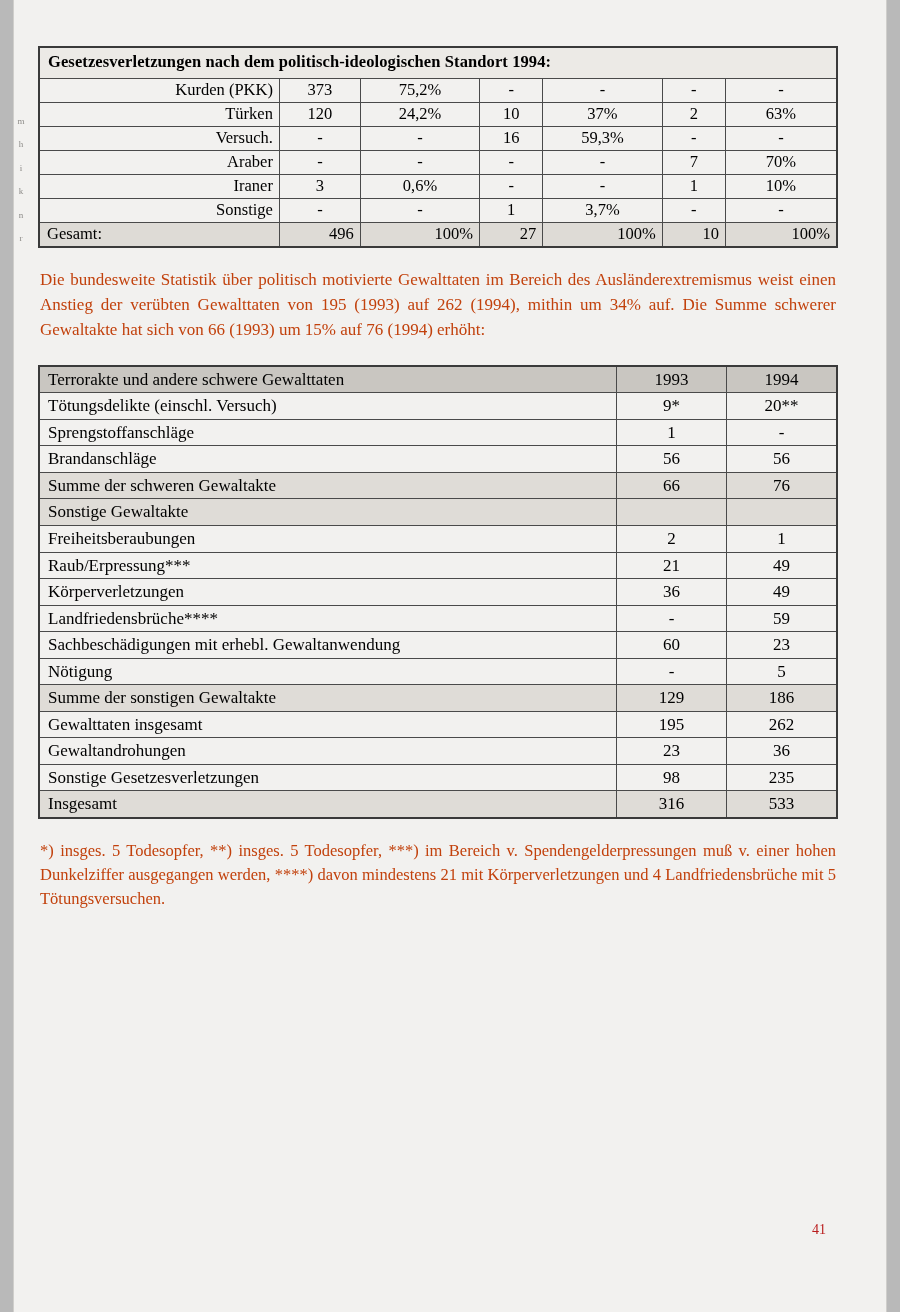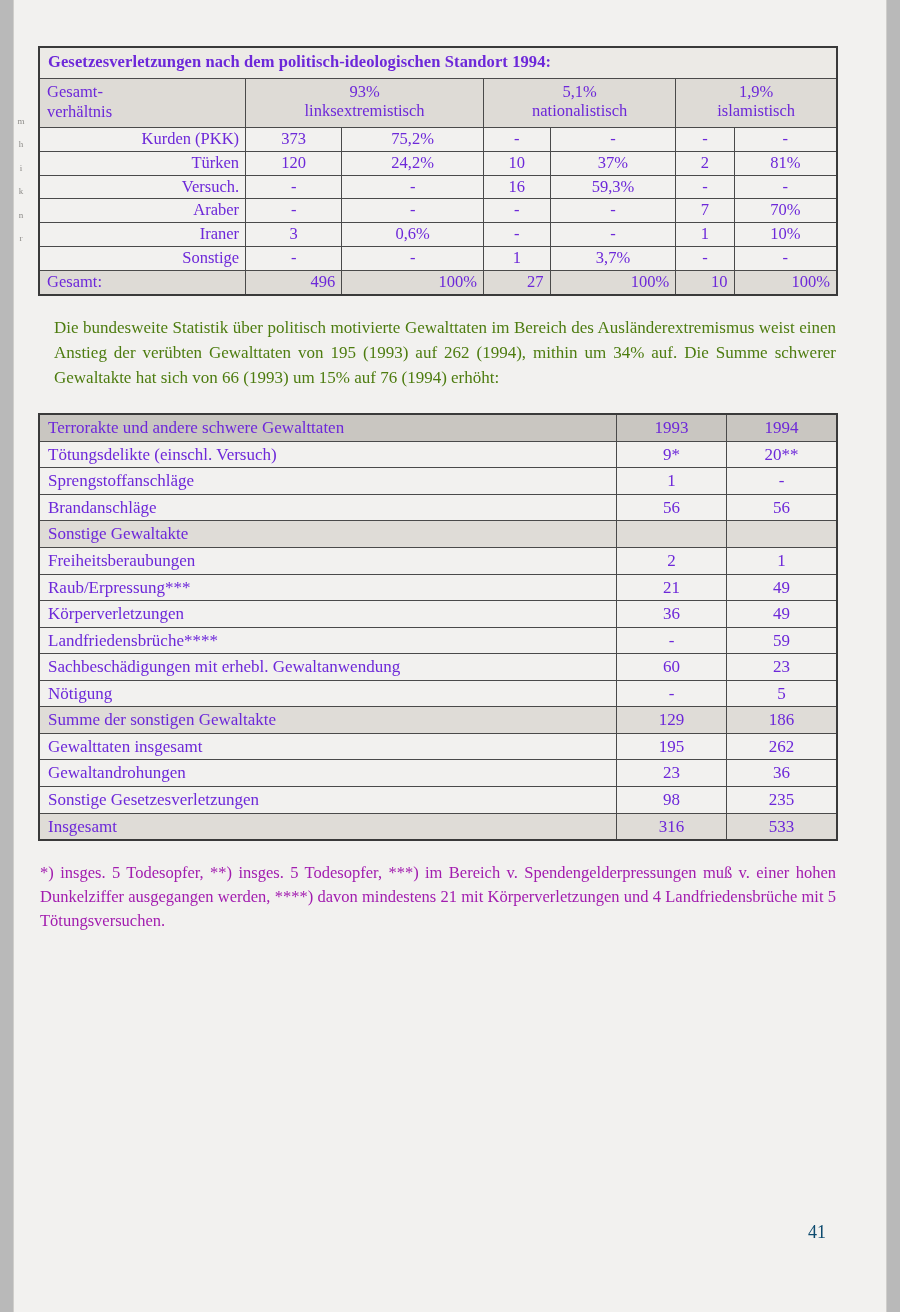--- a/index.html
+++ b/index.html
@@ -27,21 +27,21 @@
     left: 24px;
     top: 46px;
     width: 800px;
   }
 
   
   table {
     border-collapse: collapse;
     width: 100%;
     font-size: 16.5px;
-    color: #6d28d9;
+    color: #000000;
     padding-left: 14px;
   }
   td, th {
     border: 1px solid #4a4a4a;
     padding: 2px 6px;
     font-weight: normal;
     text-align: center;
     vertical-align: middle;
     line-height: 1.15;
   }
@@ -85,22 +85,22 @@
   }
   .small-sub {
     display: block;
   }
 
   
   p.body {
     font-size: 17px;
     line-height: 1.47;
     text-align: justify;
-    margin: 20px 2px 22px 16px;
-    color: #4d7c0f;
+    margin: 20px 2px 22px 2px;
+    color: #c2410c;
   }
 
   
   .t2 {
     border: 2px solid #3a3a3a;
     font-size: 17px;
   }
   .t2 td {
     padding: 3px 6px;
   }
@@ -117,28 +117,28 @@
   .t2 .num {
     width: 97px;
   }
 
   
   p.foot {
     font-size: 16.5px;
     line-height: 1.45;
     text-align: justify;
     margin: 20px 2px 0 2px;
-    color: #a21caf;
+    color: #c2410c;
   }
   .pageno {
     position: absolute;
     right: 60px;
     top: 1222px;
-    font-size: 18px;
-    color: #0c4a6e;
+    font-size: 14px;
+    color: #b91c1c;
   }
 
   
   .margin-marks {
     position: absolute;
     left: 0;
     top: 110px;
     width: 14px;
     font-size: 9px;
     color: #8d8b88;
@@ -160,56 +160,38 @@
       <div>r</div>
   </div>
 
   <div class="page-inner">
 
     <table class="t1">
       <tbody>
         <tr class="title-row">
           <td colspan="7">Gesetzesverletzungen nach dem politisch-ideologischen Standort 1994:</td>
         </tr>
-        <tr class="head-row">
-          <td class="lbl">
-            <span class="small-sub">Gesamt-</span>
-            <span class="small-sub">verhältnis</span>
-          </td>
-          <td class="grp" colspan="2">
-            <span class="small-sub">93%</span>
-            <span class="small-sub">linksextremistisch</span>
-          </td>
-          <td class="grp" colspan="2">
-            <span class="small-sub">5,1%</span>
-            <span class="small-sub">nationalistisch</span>
-          </td>
-          <td class="grp" colspan="2">
-            <span class="small-sub">1,9%</span>
-            <span class="small-sub">islamistisch</span>
-          </td>
-        </tr>
 
         <tr>
           <td class="rowlabel">Kurden (PKK)</td>
           <td>373</td>
           <td>75,2%</td>
           <td>-</td>
           <td>-</td>
           <td>-</td>
           <td>-</td>
         </tr>
         <tr>
           <td class="rowlabel">Türken</td>
           <td>120</td>
           <td>24,2%</td>
           <td>10</td>
           <td>37%</td>
           <td>2</td>
-          <td>81%</td>
+          <td>63%</td>
         </tr>
         <tr>
           <td class="rowlabel">Versuch.</td>
           <td>-</td>
           <td>-</td>
           <td>16</td>
           <td>59,3%</td>
           <td>-</td>
           <td>-</td>
         </tr>
@@ -272,20 +254,25 @@
           <td class="lbl">Sprengstoffanschläge</td>
           <td class="num">1</td>
           <td class="num">-</td>
         </tr>
         <tr>
           <td class="lbl">Brandanschläge</td>
           <td class="num">56</td>
           <td class="num">56</td>
         </tr>
         <tr class="shade">
+          <td class="lbl">Summe der schweren Gewaltakte</td>
+          <td class="num">66</td>
+          <td class="num">76</td>
+        </tr>
+        <tr class="shade">
           <td class="lbl">Sonstige Gewaltakte</td>
           <td class="num"></td>
           <td class="num"></td>
         </tr>
         <tr>
           <td class="lbl">Freiheitsberaubungen</td>
           <td class="num">2</td>
           <td class="num">1</td>
         </tr>
         <tr>

